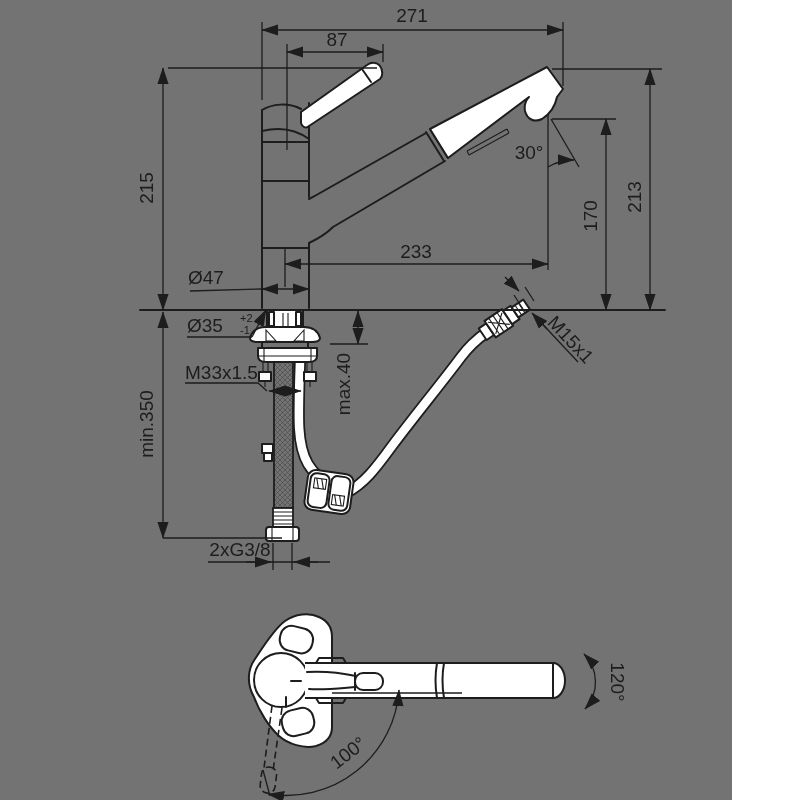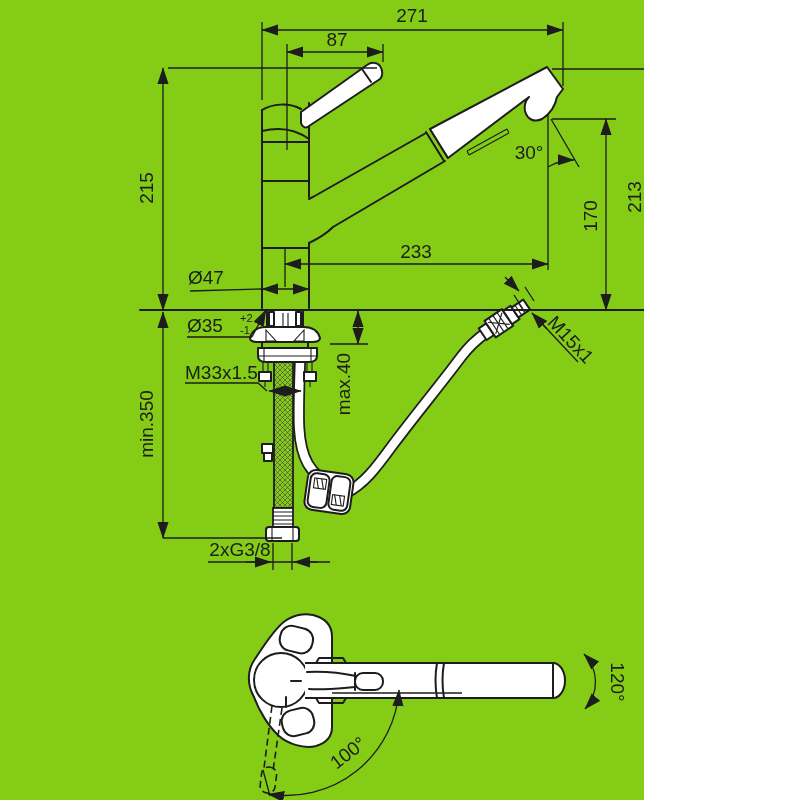--- a/index.html
+++ b/index.html
@@ -1,16 +1,16 @@
 <!DOCTYPE html>
 <html><head>
 <meta charset="utf-8">
 <style>
   html,body{margin:0;padding:0;background:#ffffff;}
-  .stage{width:644px;height:800px;position:relative;background:#84cc16;overflow:hidden;}
+  .stage{width:732px;height:800px;position:relative;background:#737373;overflow:hidden;}
   svg{display:block;}
   text{font-family:"Liberation Sans","DejaVu Sans",sans-serif;fill:#1d1d1d;}
   .dimtxt{font-size:19px;}
   .toltxt{font-size:11px;}
   .part{stroke:#1d1d1d;stroke-width:2;fill:none;stroke-linecap:round;stroke-linejoin:round;}
   .partf{stroke:#1d1d1d;stroke-width:2;fill:#ffffff;stroke-linejoin:round;}
   .thin{stroke:#1d1d1d;stroke-width:1.1;fill:none;}
   .dim{stroke:#1d1d1d;stroke-width:1.3;fill:none;}
   .dash{stroke:#1d1d1d;stroke-width:1.6;fill:none;stroke-dasharray:7 4;}
   .hosewrap{stroke:#1d1d1d;stroke-width:12;fill:none;}

